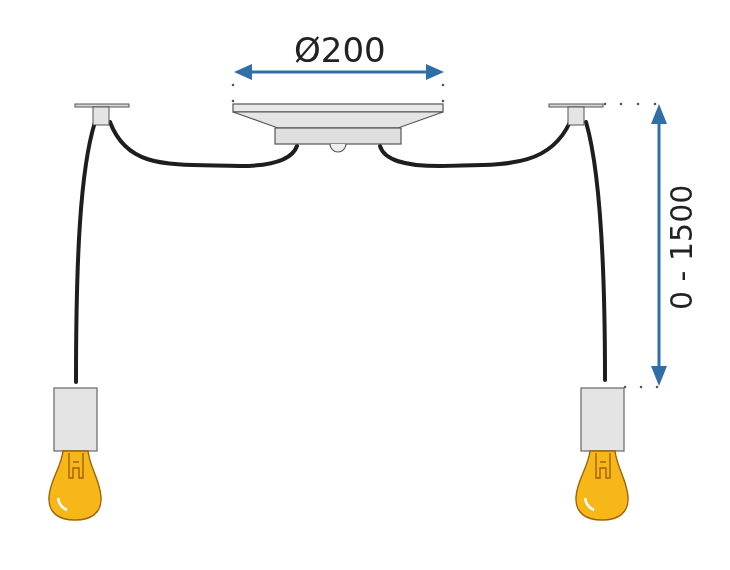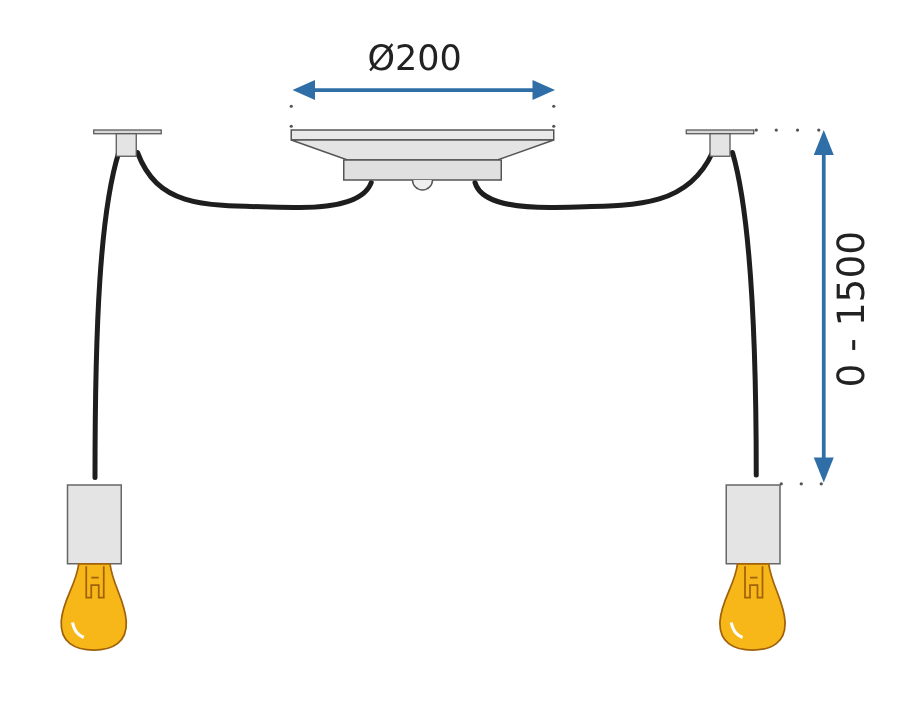--- a/index.html
+++ b/index.html
@@ -1,18 +1,18 @@
 <!DOCTYPE html>
 <html><head>
 <meta charset="utf-8">
 <style>
   html, body { margin: 0; padding: 0; background: #ffffff; }
   .canvas { position: relative; width: 730px; height: 570px; overflow: hidden; background: #ffffff; }
   svg { position: absolute; left: 0; top: 0; }
-  .dim-label { position: absolute; font-family: "DejaVu Sans", sans-serif; color: #222222; font-size: 28px; line-height: 1; white-space: nowrap; }
+  .dim-label { position: absolute; font-family: "DejaVu Sans", sans-serif; color: #222222; font-size: 34px; line-height: 1; white-space: nowrap; }
   .dim-top { left: 294px; top: 33px; }
   .dim-side { left: 667px; top: 310px; transform-origin: 0 0; transform: rotate(-90deg); font-size: 30px; }
 </style>
 </head>
 <body>
 
 <div class="canvas">
   <svg width="730" height="570" viewBox="0 0 730 570">
     <defs>
       <marker id="ah" markerWidth="10" markerHeight="10" refX="8" refY="5" orient="auto" markerUnits="userSpaceOnUse">

